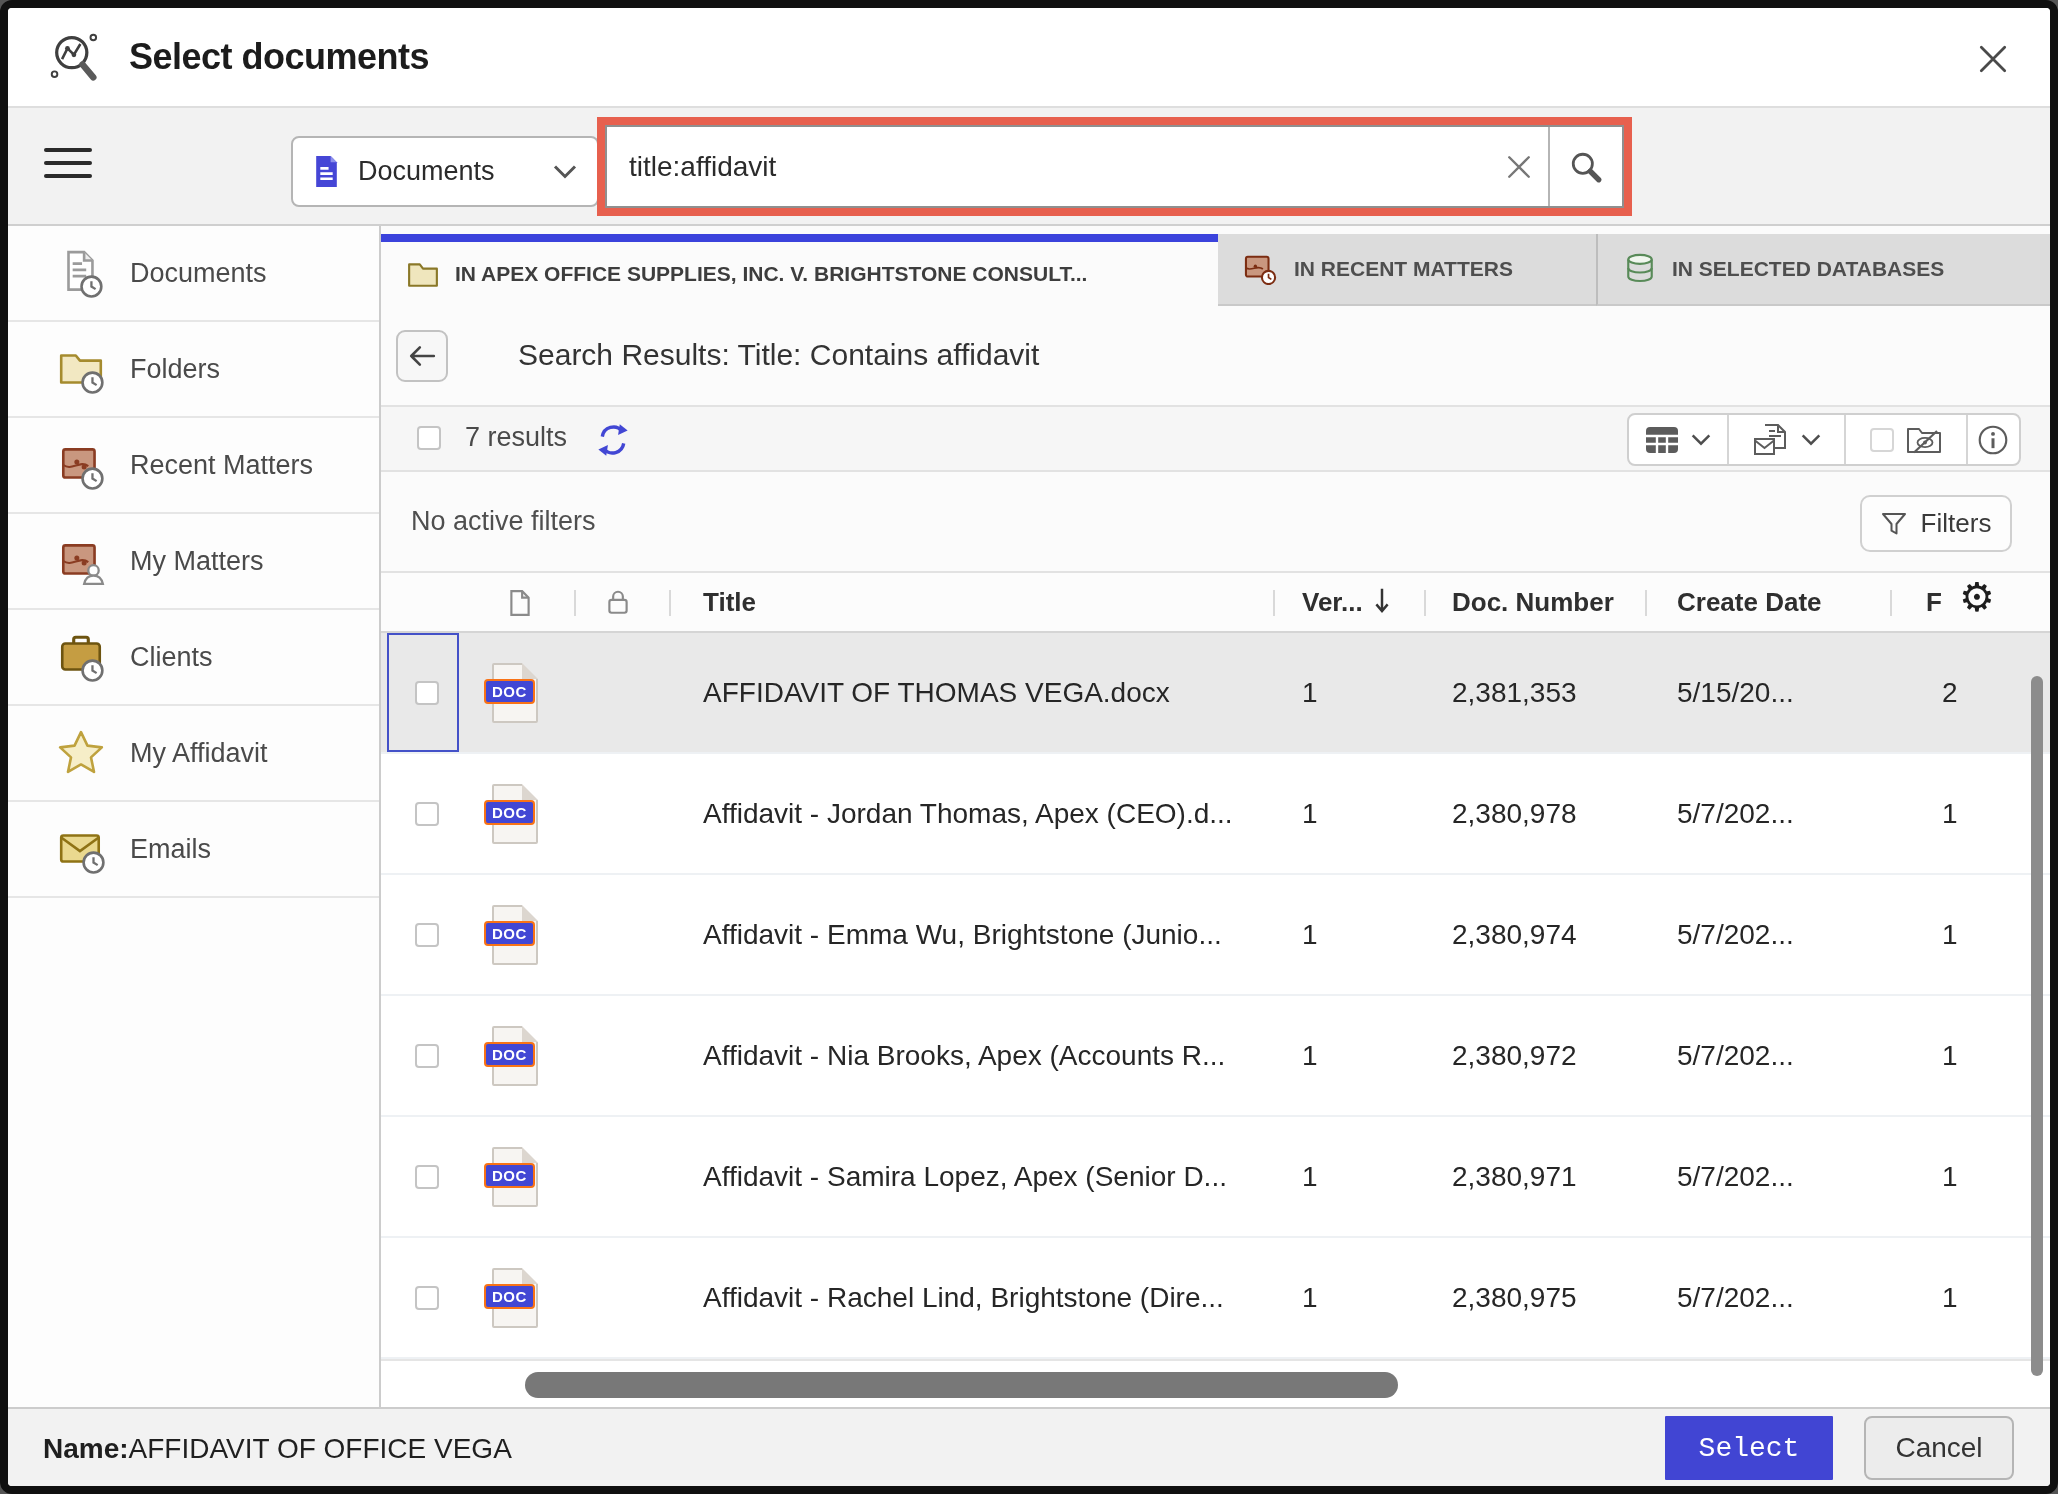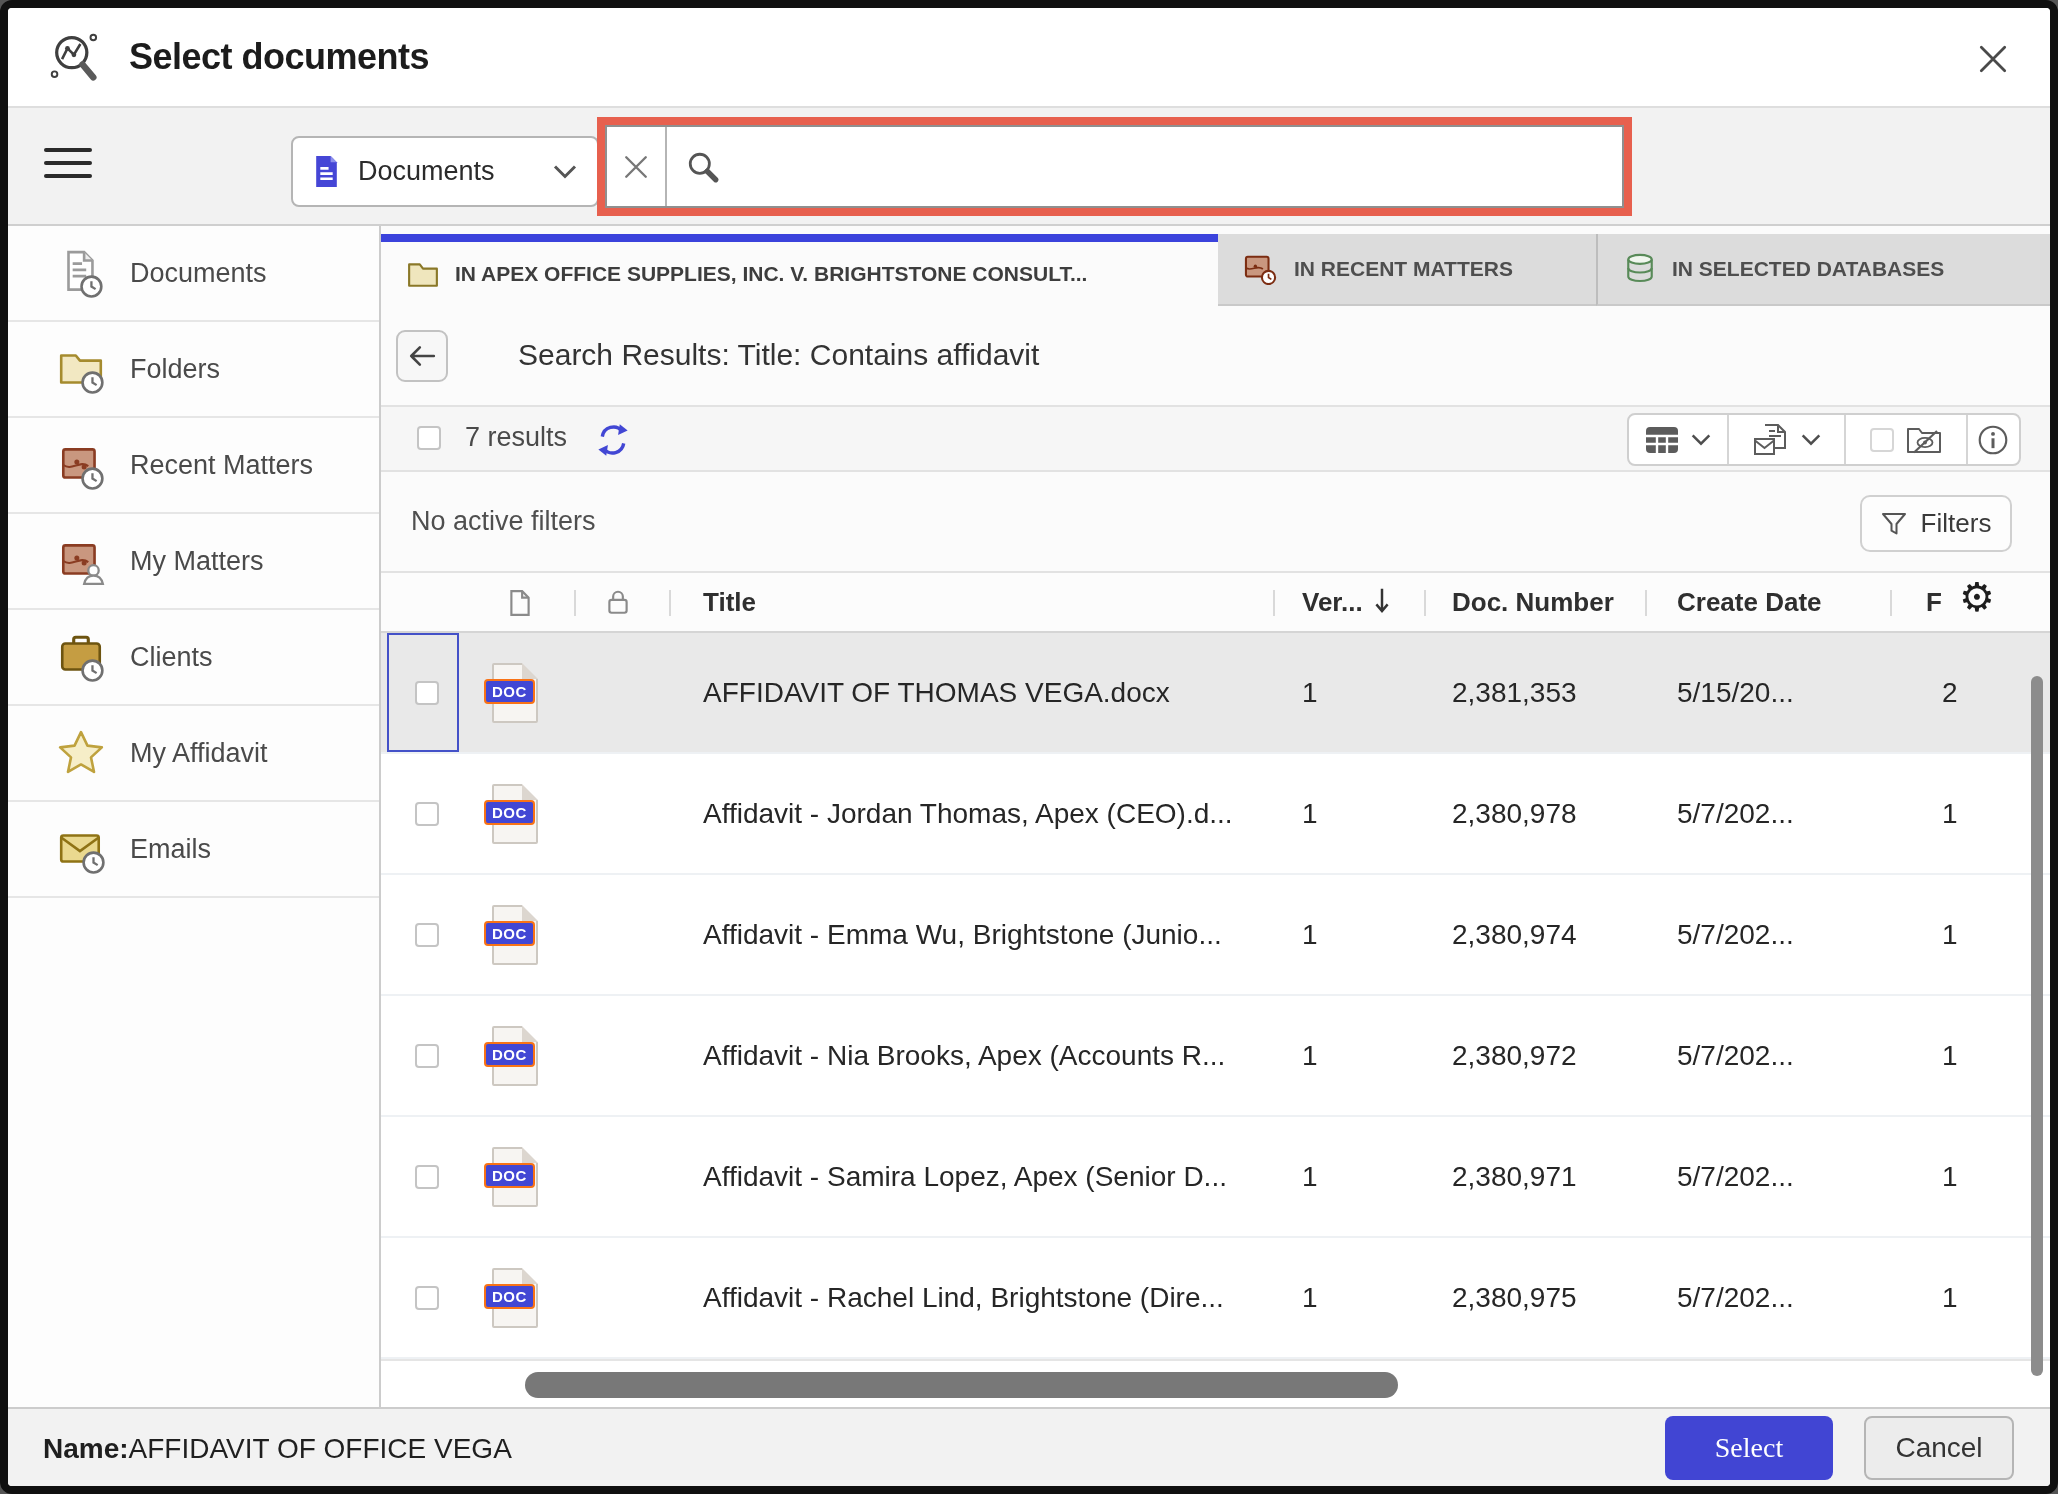--- a/index.html
+++ b/index.html
@@ -105,21 +105,21 @@
   
   .hscroll{ position:relative; height:48px; background:#fff; border-top:2px solid #e5e5e5;}
   .hthumb{ position:absolute; left:144px; top:11px; width:873px; height:26px; background:#787878; border-radius:13px; cursor:grab;}
   .vthumb{ position:absolute; left:1650px; top:450px; width:12px; height:700px; background:#8c8c8c; border-radius:6px; cursor:grab; z-index:5;}
 
   
   .footer{ position:relative; height:79px; background:#f2f2f2; border-top:2px solid #cccccc;}
   .fname{ position:absolute; left:35px; top:24px; font-size:28px; color:#1f1f1f;}
   .fname b{ font-weight:700; }
   .select-btn{ position:absolute; left:1657px; top:7px; width:168px; height:64px; background:#4145d3; color:#fff;
-    border:none; border-radius:8px; font-size:28px; font-family:Liberation Serif, serif; cursor:pointer;}
+    border:none; border-radius:1px; font-size:28px; font-family:Liberation Mono, monospace; cursor:pointer;}
   .cancel-btn{ position:absolute; left:1856px; top:7px; width:150px; height:64px; background:#ececec; color:#333;
     border:2px solid #b5b5b5; border-radius:8px; font-size:28px; font-family:inherit; cursor:pointer;}
 
   svg{ display:block; }
 </style>
 </head>
 <body>
 
 <div class="window">
 
@@ -157,20 +157,21 @@
         <path d="M7 13h8M7 18h12M7 23h12" stroke="#fff" stroke-width="2.6"></path>
       </svg>
       <span class="scope-label">Documents</span>
       <svg class="scope-chevron" width="24" height="15" viewBox="0 0 24 14">
         <polyline points="2,2 12,12 22,2" fill="none" stroke="#555" stroke-width="3"></polyline>
       </svg>
     </div>
 
     <div class="annotation">
       <div class="search-box">
+        <input class="search-input" readonly="" value="title:affidavit" style="">
         <button class="clear-btn">
           <svg width="26" height="26" viewBox="0 0 24 24">
               <path d="M3 3l18 18M21 3L3 21" stroke="#777" stroke-width="2.2" stroke-linecap="round"></path>
             </svg>
         </button>
         <button class="search-btn">
           <svg width="34" height="34" viewBox="0 0 32 32">
             <circle cx="13" cy="13" r="9" fill="none" stroke="#555" stroke-width="2.6"></circle>
             <line x1="20" y1="20" x2="28" y2="28" stroke="#555" stroke-width="5" stroke-linecap="round"></line>
           </svg>

